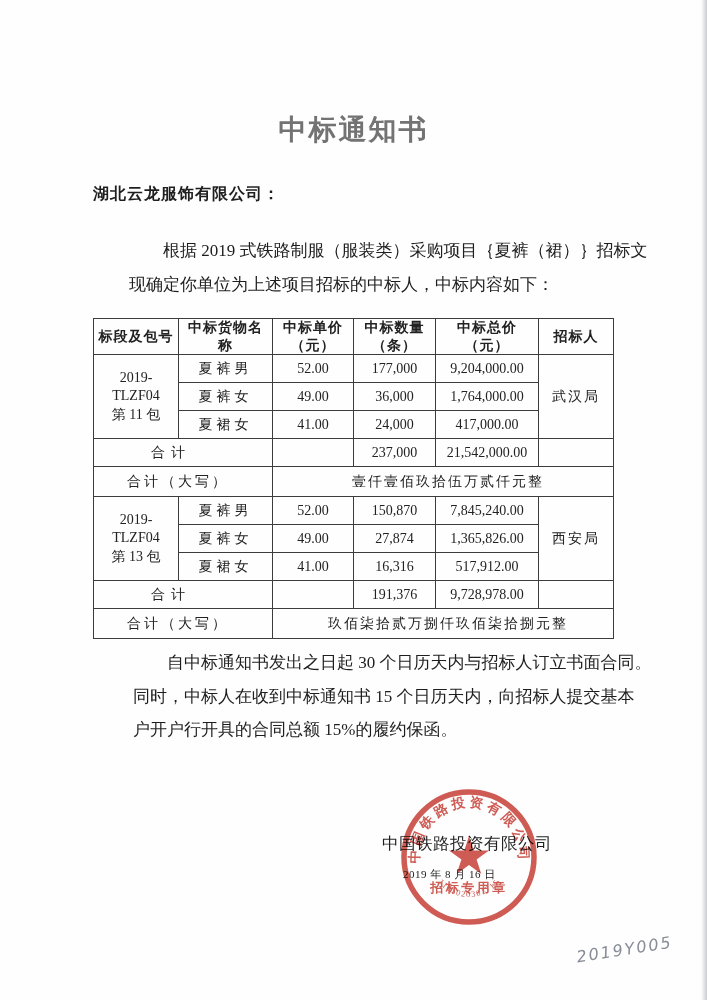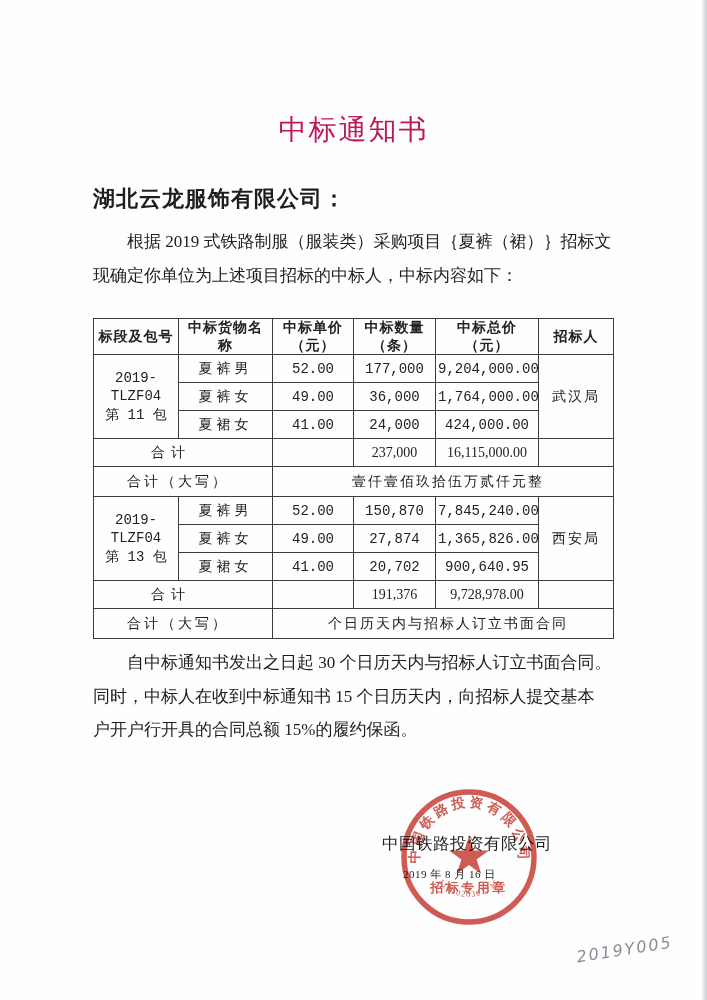--- a/index.html
+++ b/index.html
@@ -9,42 +9,42 @@
     background:#fefefe; overflow:hidden;
     font-family:"Liberation Serif","DejaVu Serif",serif;
     color:#1e1e1e;
   }
   .scan-edge {
     position:absolute; top:0; right:0; bottom:0; width:6px;
     background:linear-gradient(to right, rgba(158,163,170,0), rgba(158,163,170,0.55));
   }
   .doc-title {
     position:absolute; top:111px; left:0; width:100%;
-    text-align:center; font-size:28px; font-weight:normal; letter-spacing:2px;
-    color:#be185d;
+    text-align:center; font-size:28px; font-weight:bold; letter-spacing:2px;
+    color:#737373;
   }
   .addressee {
     position:absolute; left:93px; top:184px;
-    font-size:22px; font-weight:bold; letter-spacing:1px;
+    font-size:16px; font-weight:bold; letter-spacing:1px;
   }
   .para { position:absolute; left:93px; width:528px; font-size:17px; }
   .para .line { line-height:33.5px; white-space:nowrap; }
   .para .indent { text-indent:2em; }
-  .para-intro { top:225px; }
-  .para-closing { top:646px; }
+  .para-intro { top:234px;margin-left:36px; }
+  .para-closing { top:646px;margin-left:40px; }
 
   table.bid-table {
     position:absolute; left:93px; top:318px;
     border-collapse:collapse; table-layout:fixed; width:520px;
     font-size:14px; color:#222;
   }
   .bid-table td, .bid-table th { border:1px solid #3c3c3c; text-align:center; vertical-align:middle; font-weight:normal; padding:0 2px; }
   .bid-table th { font-weight:bold; line-height:1.25; white-space:pre-line; letter-spacing:1px; }
   .r-head { height:34px; }
-  .r-item { height:28px;font-family:Liberation Mono, monospace; }
+  .r-item { height:28px; }
   .r-sub  { height:28px; }
   .r-words{ height:30px; }
   .cell-package { font-weight:bold; white-space:pre-line; line-height:1.3; }
   .cell-name { letter-spacing:4px; }
   .cell-bidder { letter-spacing:2px; }
   .cell-subtotal-label { text-align:right; padding-right:26px !important; letter-spacing:6px; }
   .cell-words-label { text-align:right; padding-right:12px !important; letter-spacing:3px; }
   .cell-words-value { text-align:right; padding-left:12px !important; letter-spacing:2px; }
 
   .sig-company {
@@ -115,27 +115,27 @@
     <tr class="r-item">
       <td class="cell-name">夏裤女</td>
       <td>49.00</td>
       <td>36,000</td>
       <td>1,764,000.00</td>
     </tr>
     <tr class="r-item">
       <td class="cell-name">夏裙女</td>
       <td>41.00</td>
       <td>24,000</td>
-      <td>424,000.00</td>
+      <td>417,000.00</td>
     </tr>
     <tr class="r-sub">
       <td colspan="2" class="cell-subtotal-label">合计</td>
       <td></td>
       <td>237,000</td>
-      <td>16,115,000.00</td>
+      <td>21,542,000.00</td>
       <td></td>
     </tr>
     <tr class="r-words">
       <td colspan="2" class="cell-words-label">合计（大写）</td>
       <td colspan="4" class="cell-words-value">壹仟壹佰玖拾伍万贰仟元整</td>
     </tr>
 
     <tr class="r-item">
       <td rowspan="3" class="cell-package">2019-TLZF04
 第 13 包</td>
@@ -147,33 +147,33 @@
     </tr>
     <tr class="r-item">
       <td class="cell-name">夏裤女</td>
       <td>49.00</td>
       <td>27,874</td>
       <td>1,365,826.00</td>
     </tr>
     <tr class="r-item">
       <td class="cell-name">夏裙女</td>
       <td>41.00</td>
-      <td>20,702</td>
-      <td>900,640.95</td>
+      <td>16,316</td>
+      <td>517,912.00</td>
     </tr>
     <tr class="r-sub">
       <td colspan="2" class="cell-subtotal-label">合计</td>
       <td></td>
       <td>191,376</td>
       <td>9,728,978.00</td>
       <td></td>
     </tr>
     <tr class="r-words">
       <td colspan="2" class="cell-words-label">合计（大写）</td>
-      <td colspan="4" class="cell-words-value">个日历天内与招标人订立书面合同</td>
+      <td colspan="4" class="cell-words-value">玖佰柒拾贰万捌仟玖佰柒拾捌元整</td>
     </tr>
   </tbody>
     </table>
 
   <div class="para para-closing">
     <div class="line indent">自中标通知书发出之日起 30 个日历天内与招标人订立书面合同。</div>
     <div class="line">同时，中标人在收到中标通知书 15 个日历天内，向招标人提交基本</div>
     <div class="line">户开户行开具的合同总额 15%的履约保函。</div>
   </div>
 

